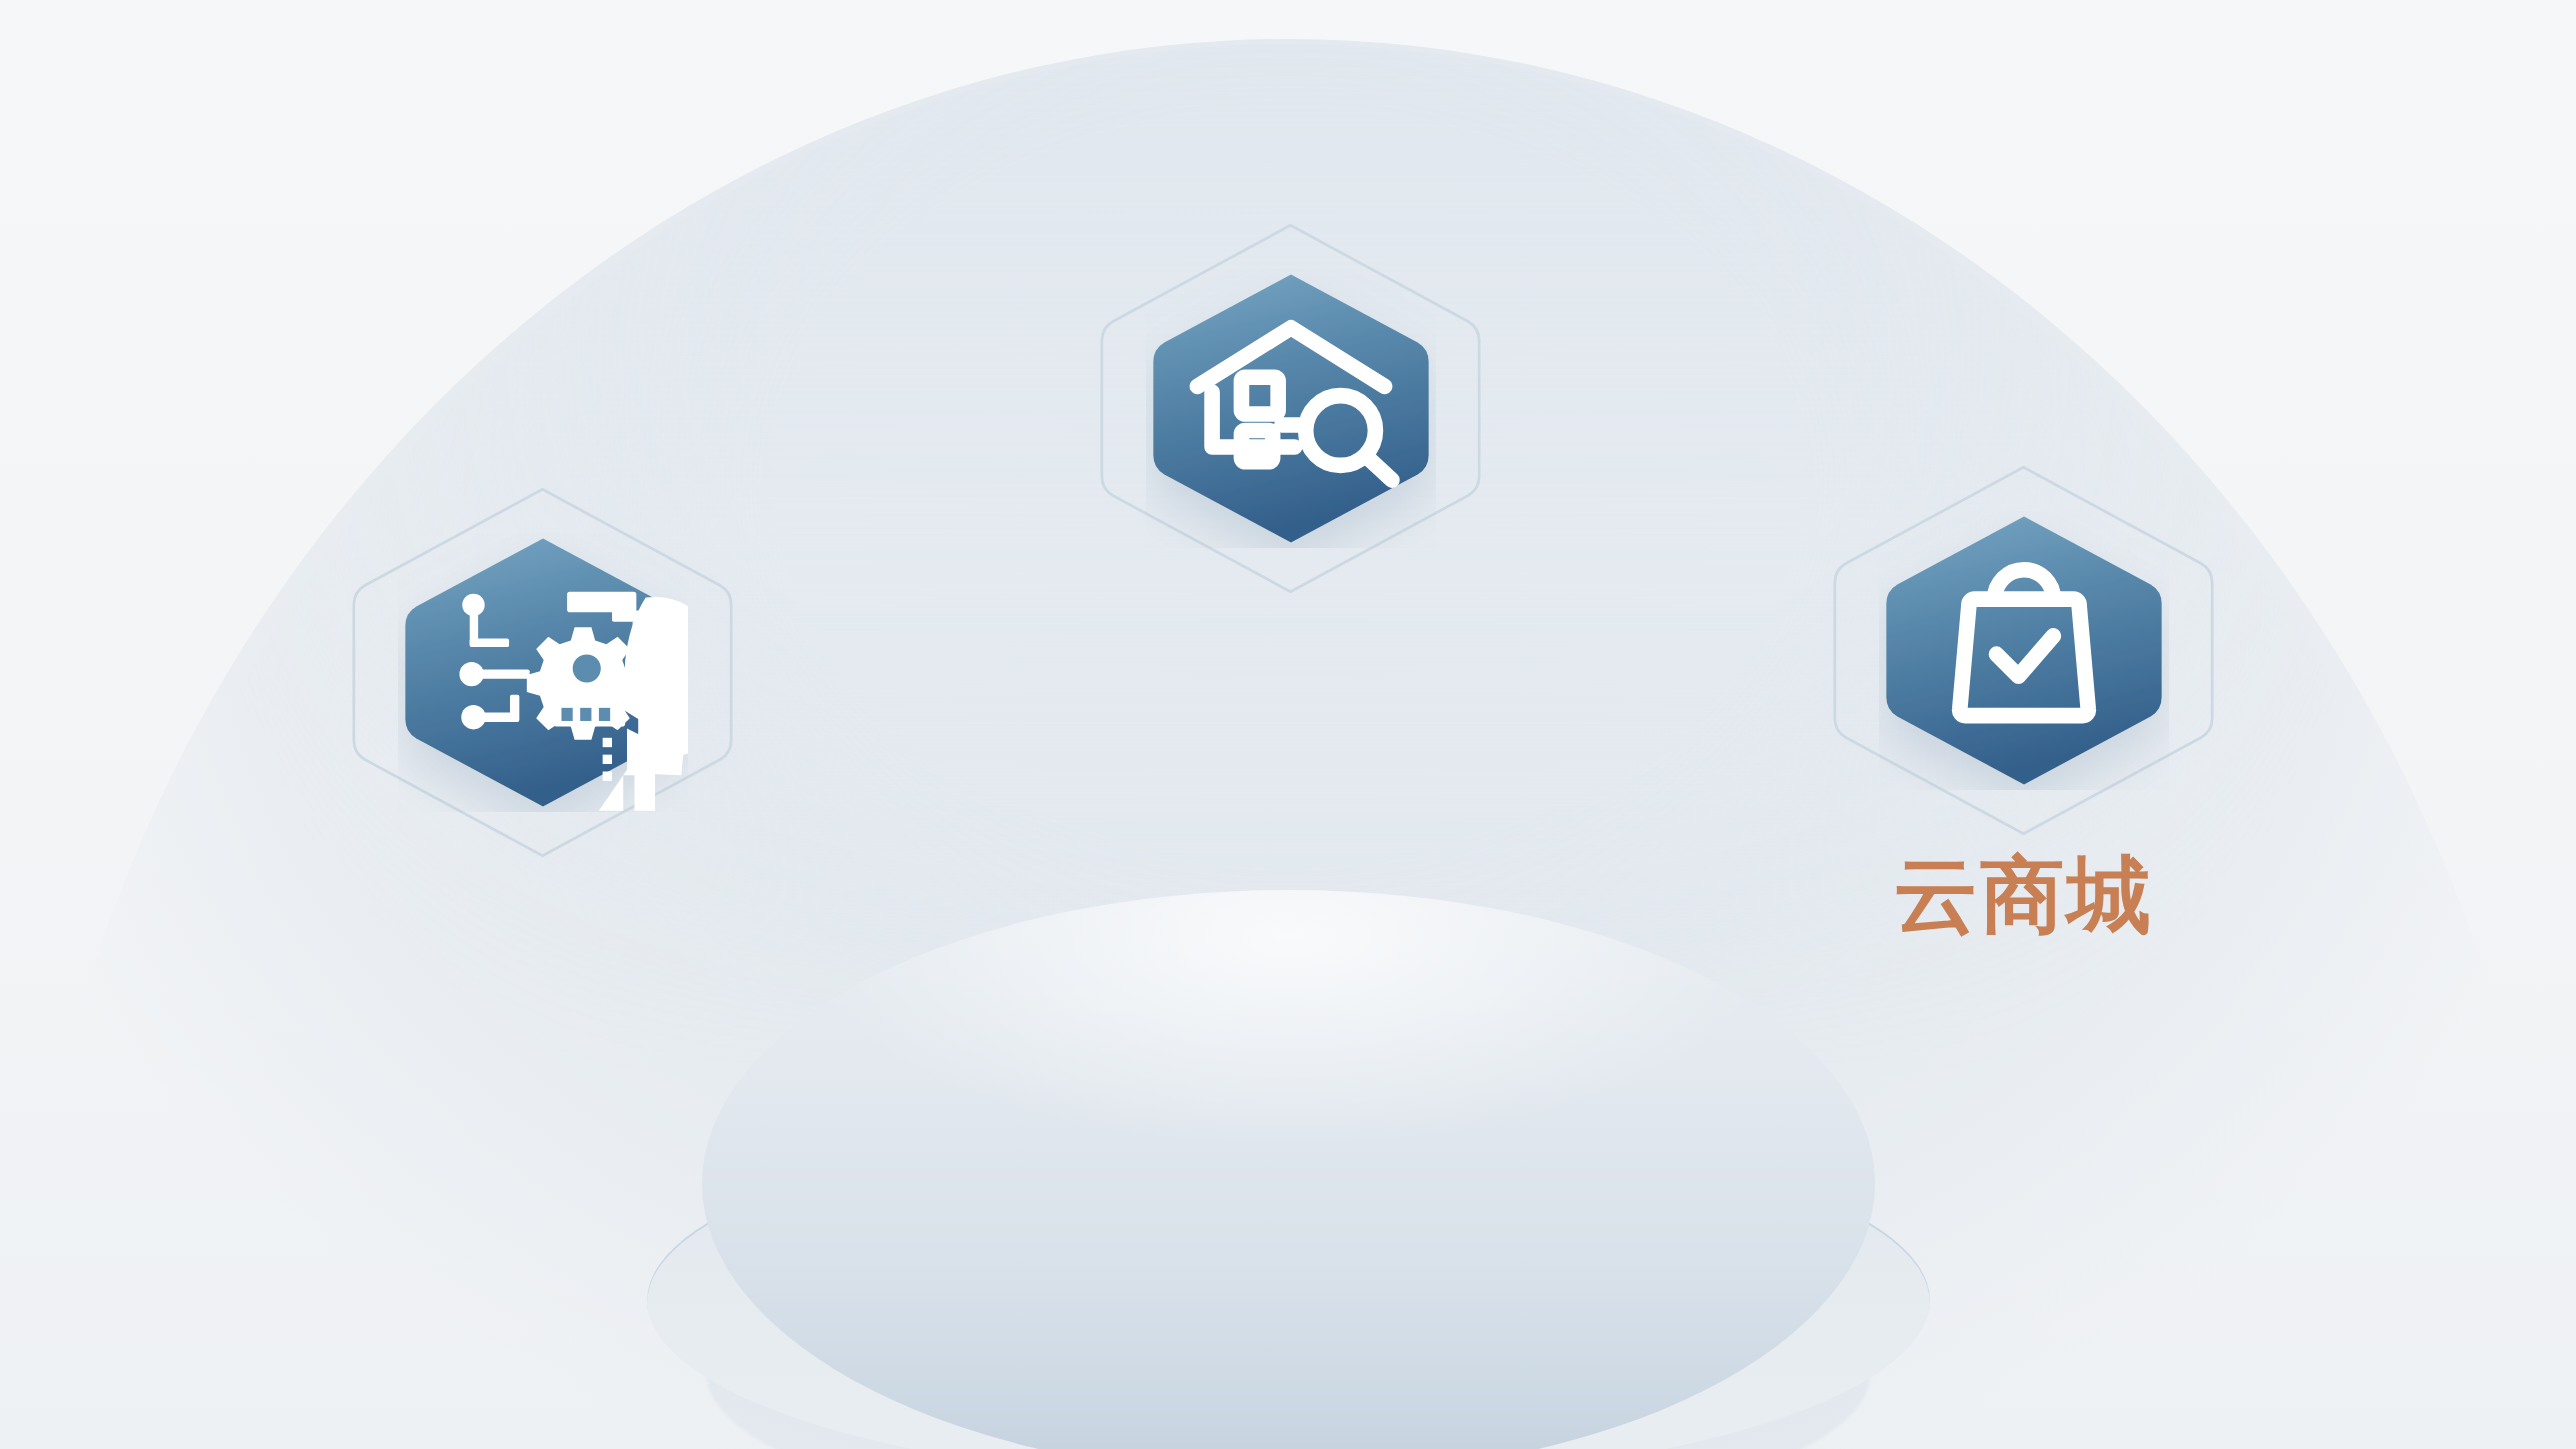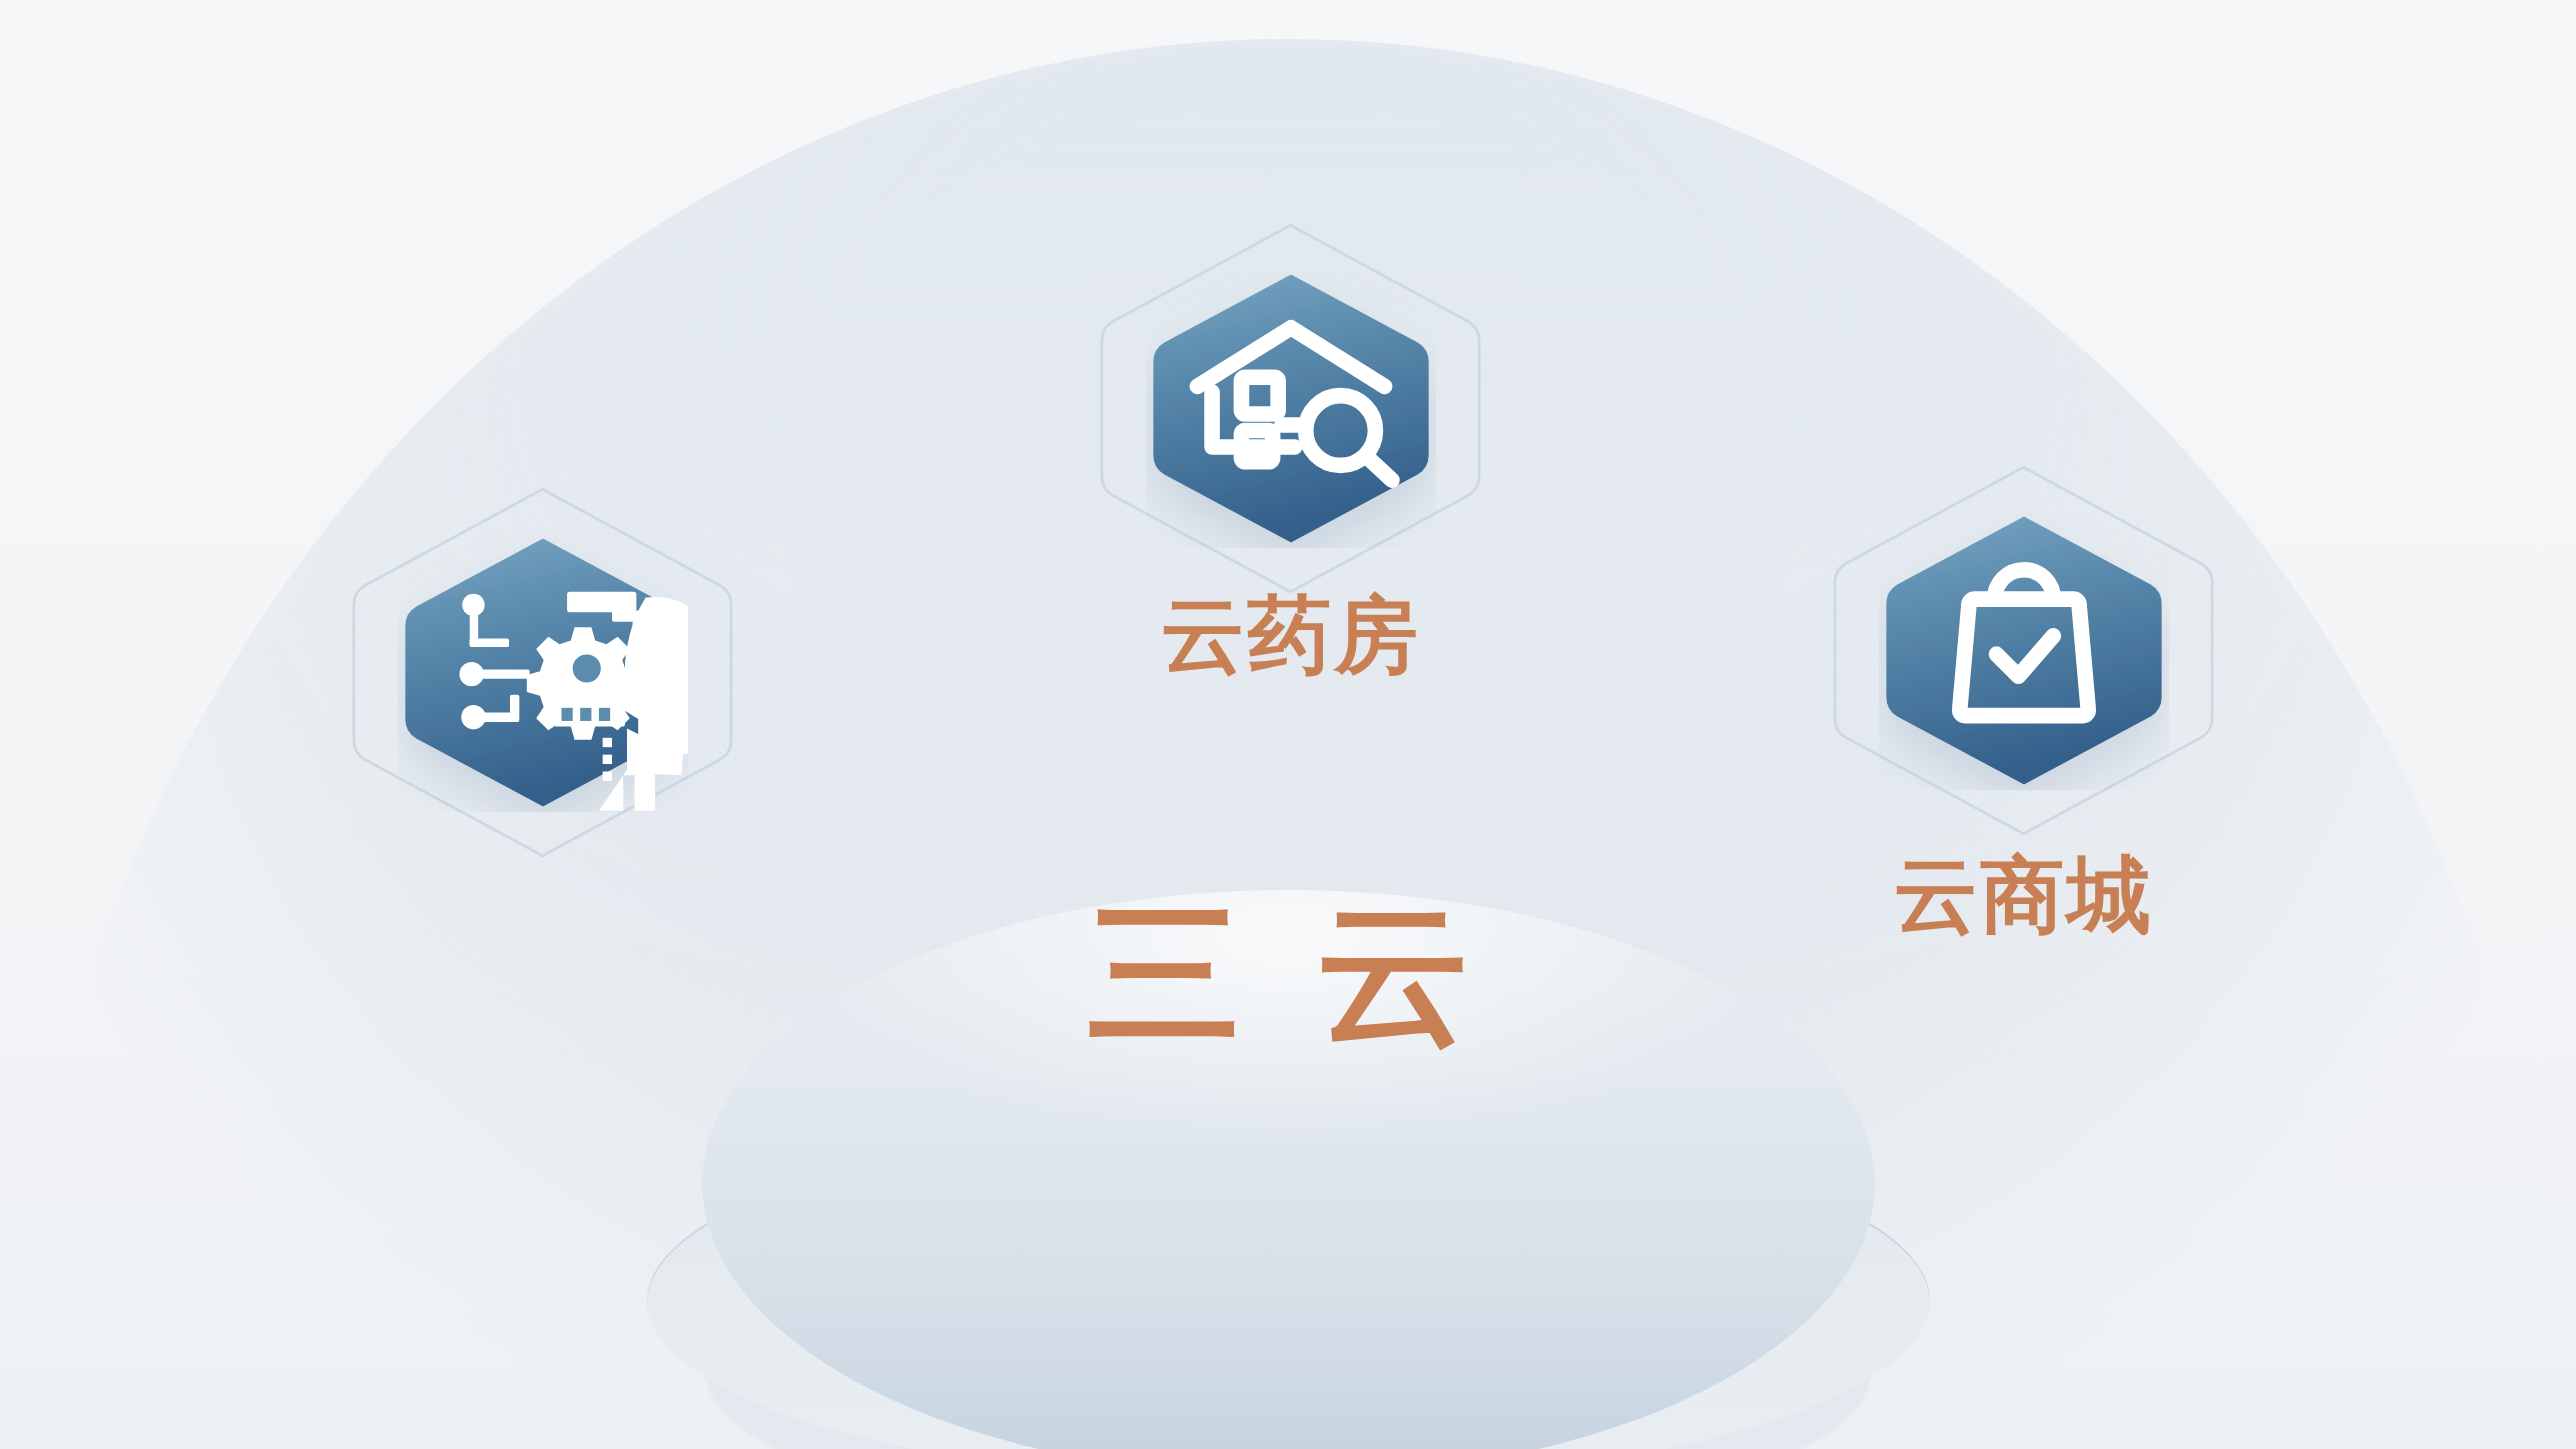--- a/index.html
+++ b/index.html
@@ -166,21 +166,20 @@
   <div class="bg-arc-2"></div>
 
   <div class="dome-wrap">
     <div class="dome-ring-far"></div>
     <div class="dome-ring-mid"></div>
     <div class="dome-hairline"></div>
     <div class="dome-cap"></div>
     <div class="dome-cap-hi"></div>
   </div>
 
-  <div class="brand-title" style="top:898px; font-size:154px; letter-spacing:0.12em;">三 云</div>
 
 
   <div class="node" style="left:341px; top:480px; width:403px; height:385px;">
 
     <div class="hex-outer">
       <svg width="403" height="385" viewBox="0 0 440 420">
         <path d="M220 10 L414 115 Q426 122 426 136 L426 284 Q426 298 414 305
                  L220 410 L26 305 Q14 298 14 284 L14 136 Q14 122 26 115 Z" fill="none" stroke="#cdd9e2" stroke-width="3" stroke-linejoin="round"></path>
       </svg>
     </div>
@@ -274,21 +273,20 @@
           <rect x="104" y="176" width="34" height="34" rx="4"></rect>
           <path d="M148 170 L172 170"></path>
 
           <circle cx="212" cy="176" r="38"></circle>
           <path d="M240 204 L268 230"></path>
         </g>
       </svg>
     </div>
   </div>
 
-  <div class="node-label" style="left:1089px; top:594px; width:403px; font-size:84px;">云药房</div>
 
   <div class="node" style="left:1822px; top:458px; width:403px; height:385px;">
 
     <div class="hex-outer">
       <svg width="403" height="385" viewBox="0 0 440 420">
         <path d="M220 10 L414 115 Q426 122 426 136 L426 284 Q426 298 414 305
                  L220 410 L26 305 Q14 298 14 284 L14 136 Q14 122 26 115 Z" fill="none" stroke="#cdd9e2" stroke-width="3" stroke-linejoin="round"></path>
       </svg>
     </div>
 

